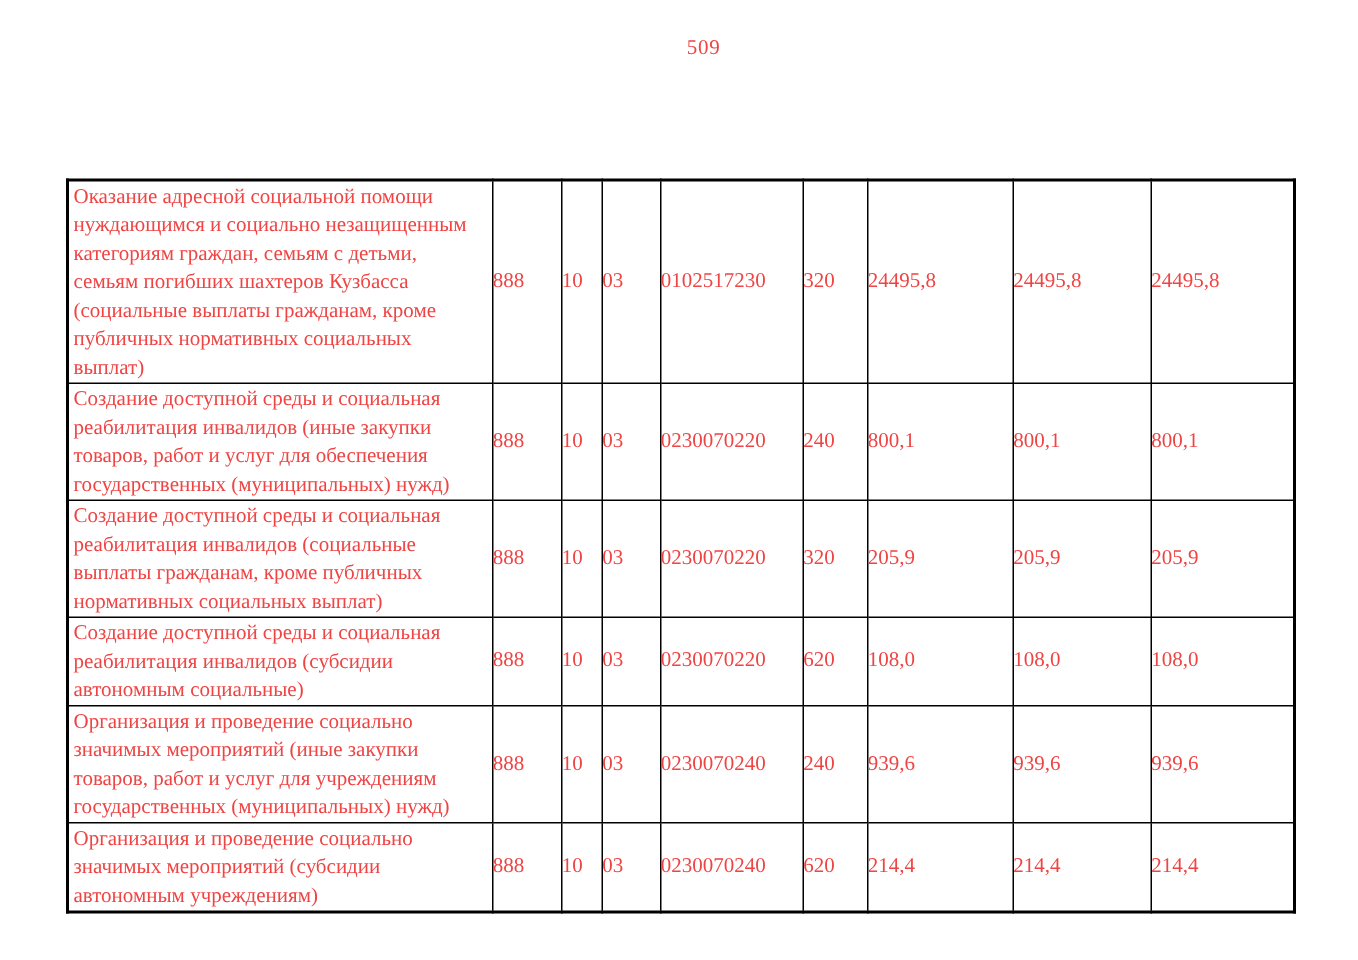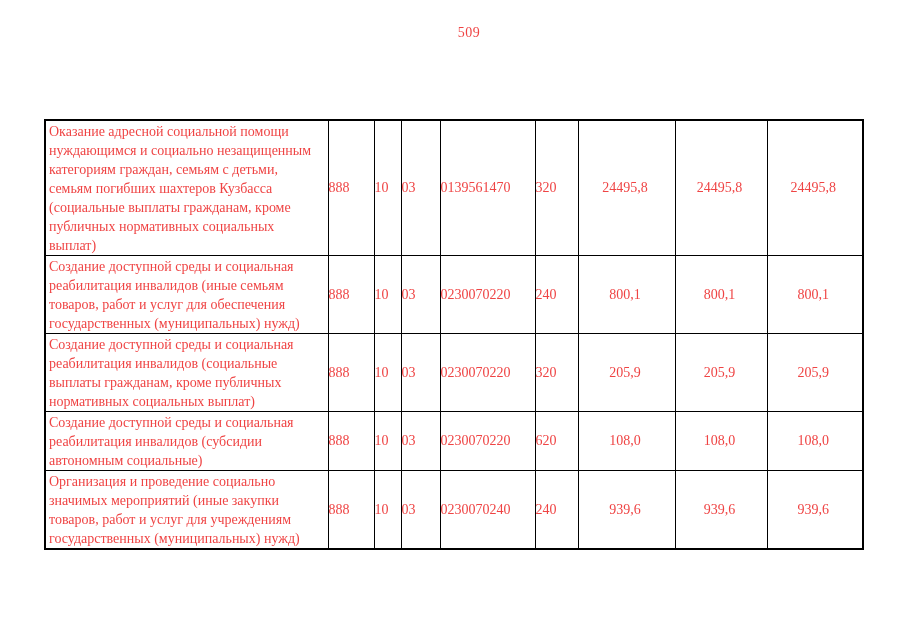--- a/index.html
+++ b/index.html
@@ -46,21 +46,21 @@
     vertical-align: top;
     padding: 1px 4px 0 3px;
     line-height: 19px;
   }
   td.num {
     text-align: left;
     vertical-align: middle;
     padding: 0;
   }
   td.amt {
-    text-align: center;
+    text-align: left;
     vertical-align: middle;
     padding: 0 3px 0 0;
   }
 </style>
 </head>
 <body>
 
 <div class="page">
 
   <div class="page-number">509</div>
@@ -76,28 +76,28 @@
       <col style="width:97px">
       <col style="width:92px">
       <col style="width:96px">
     </colgroup>
     <tbody>
       <tr style="height:132px">
         <td class="desc">Оказание адресной социальной помощи нуждающимся и социально незащищенным категориям граждан, семьям с детьми, семьям погибших шахтеров Кузбасса (социальные выплаты гражданам, кроме публичных нормативных социальных выплат)</td>
         <td class="num">888</td>
         <td class="num">10</td>
         <td class="num">03</td>
-        <td class="num">0139561470</td>
+        <td class="num">0102517230</td>
         <td class="num">320</td>
         <td class="amt">24495,8</td>
         <td class="amt">24495,8</td>
         <td class="amt">24495,8</td>
       </tr>
       <tr style="height:70px">
-        <td class="desc">Создание доступной среды и социальная реабилитация инвалидов (иные семьям товаров, работ и услуг для обеспечения государственных (муниципальных) нужд)</td>
+        <td class="desc">Создание доступной среды и социальная реабилитация инвалидов (иные закупки товаров, работ и услуг для обеспечения государственных (муниципальных) нужд)</td>
         <td class="num">888</td>
         <td class="num">10</td>
         <td class="num">03</td>
         <td class="num">0230070220</td>
         <td class="num">240</td>
         <td class="amt">800,1</td>
         <td class="amt">800,1</td>
         <td class="amt">800,1</td>
       </tr>
       <tr style="height:76px">
@@ -126,16 +126,27 @@
         <td class="desc">Организация и проведение социально значимых мероприятий (иные закупки товаров, работ и услуг для учреждениям государственных (муниципальных) нужд)</td>
         <td class="num">888</td>
         <td class="num">10</td>
         <td class="num">03</td>
         <td class="num">0230070240</td>
         <td class="num">240</td>
         <td class="amt">939,6</td>
         <td class="amt">939,6</td>
         <td class="amt">939,6</td>
       </tr>
+      <tr style="height:53px">
+        <td class="desc">Организация и проведение социально значимых мероприятий (субсидии автономным учреждениям)</td>
+        <td class="num">888</td>
+        <td class="num">10</td>
+        <td class="num">03</td>
+        <td class="num">0230070240</td>
+        <td class="num">620</td>
+        <td class="amt">214,4</td>
+        <td class="amt">214,4</td>
+        <td class="amt">214,4</td>
+      </tr>
     </tbody>
   </table>
 
 </div>
 
 </body></html>

